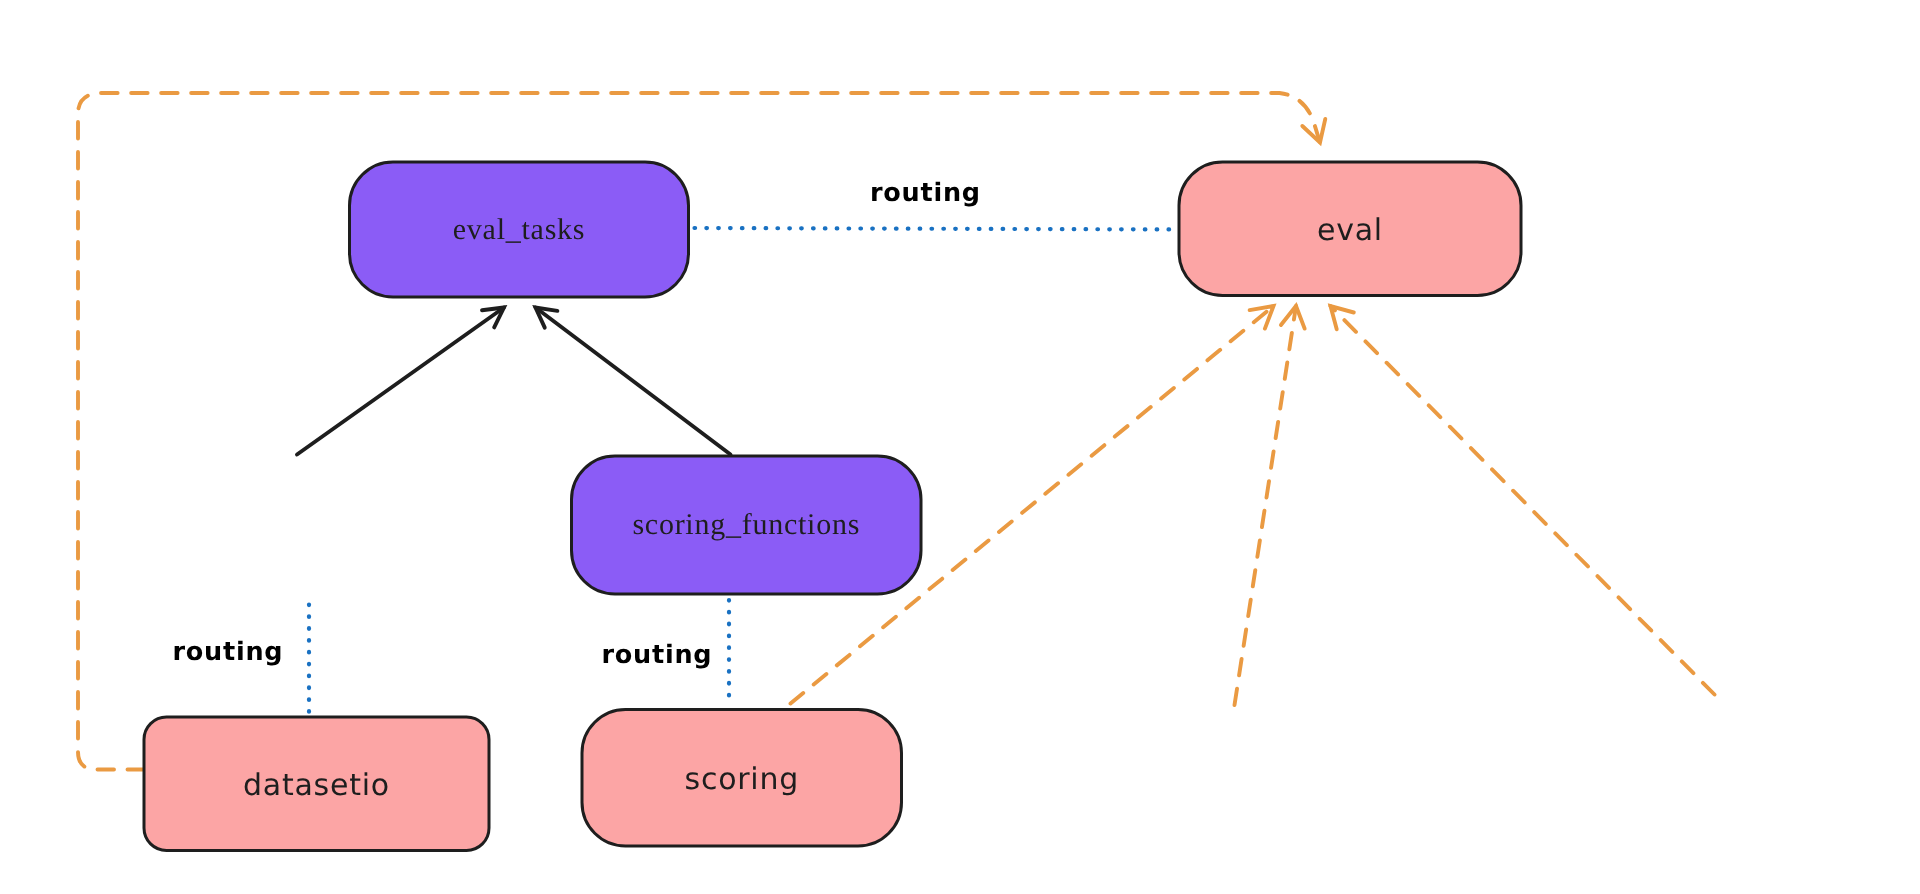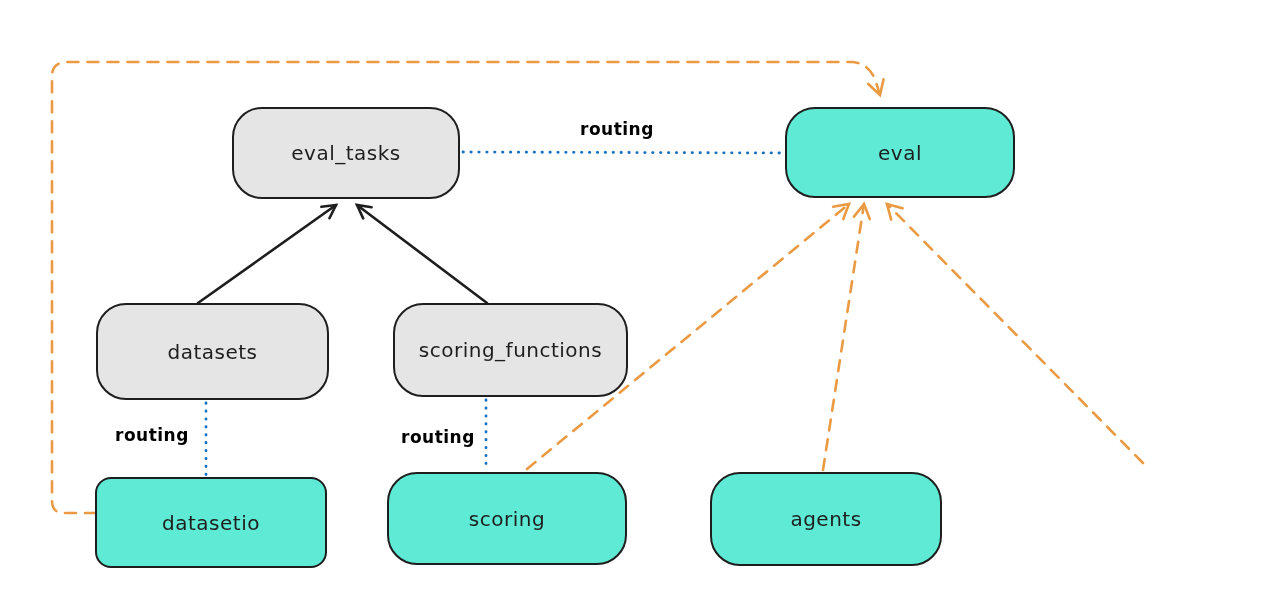--- a/index.html
+++ b/index.html
@@ -5,22 +5,22 @@
   html,body{margin:0;padding:0;background:#ffffff;}
   body{font-family:"DejaVu Sans","Liberation Sans",sans-serif;}
   .canvas{position:relative;width:1280px;height:596px;background:#ffffff;overflow:hidden;}
   .edges-layer{position:absolute;left:0;top:0;width:1280px;height:596px;}
   .edge-black{stroke:#1e1e1e;stroke-width:2.6;fill:none;stroke-linecap:round;}
   .edge-blue-dotted{stroke:#1971c2;stroke-width:2.8;fill:none;stroke-dasharray:0.4 7.5;stroke-linecap:round;}
   .edge-orange-dashed{stroke:#ea9a42;stroke-width:2.6;fill:none;stroke-dasharray:11 9;stroke-linecap:round;}
   .node{position:absolute;display:flex;align-items:center;justify-content:center;
         border:2.6px solid #1e1e1e;border-radius:30px;box-sizing:border-box;
         font-size:20px;color:#1e1e1e;letter-spacing:0.5px;}
-  .node.blue{background:#e5e5e5;}
-  .node.green{background:#5eead4;}
+  .node.blue{background:#8b5cf6;font-family:Liberation Serif, serif;}
+  .node.green{background:#fca5a5;}
   .edge-label{position:absolute;color:#000000;font-size:17px;font-weight:700;
               letter-spacing:0.5px;white-space:nowrap;}
 </style>
 </head>
 <body>
 
 <div class="canvas">
 
   <svg class="edges-layer" width="1280" height="596" viewBox="0 0 1280 596" xmlns="http://www.w3.org/2000/svg">
     <defs>
@@ -47,38 +47,32 @@
   </svg>
 
   <div class="node blue" style="left:232px;top:107px;width:228px;height:92px;">
     <span>eval_tasks</span>
   </div>
 
   <div class="node green" style="left:785px;top:107px;width:230px;height:91px;">
     <span>eval</span>
   </div>
 
-  <div class="node blue" style="left:96px;top:303px;width:233px;height:97px;">
-    <span>datasets</span>
-  </div>
 
-  <div class="node blue" style="left:380px;top:303px;width:235px;height:94px;margin-left:13px;">
+  <div class="node blue" style="left:380px;top:303px;width:235px;height:94px;">
     <span>scoring_functions</span>
   </div>
 
   <div class="node green" style="left:95px;top:477px;width:232px;height:91px;border-radius:16px;">
     <span>datasetio</span>
   </div>
 
-  <div class="node green" style="left:387px;top:472px;width:240px;height:93px;align-items:center;">
+  <div class="node green" style="left:387px;top:472px;width:215px;height:93px;align-items:center;">
     <span>scoring</span>
   </div>
 
-  <div class="node green" style="left:710px;top:472px;width:232px;height:94px;">
-    <span>agents</span>
-  </div>
 
 
   <div class="edge-label" style="left:580px;top:119px;">routing</div>
   <div class="edge-label" style="left:115px;top:425px;">routing</div>
   <div class="edge-label" style="left:401px;top:427px;">routing</div>
 
 </div>
 
 </body></html>

